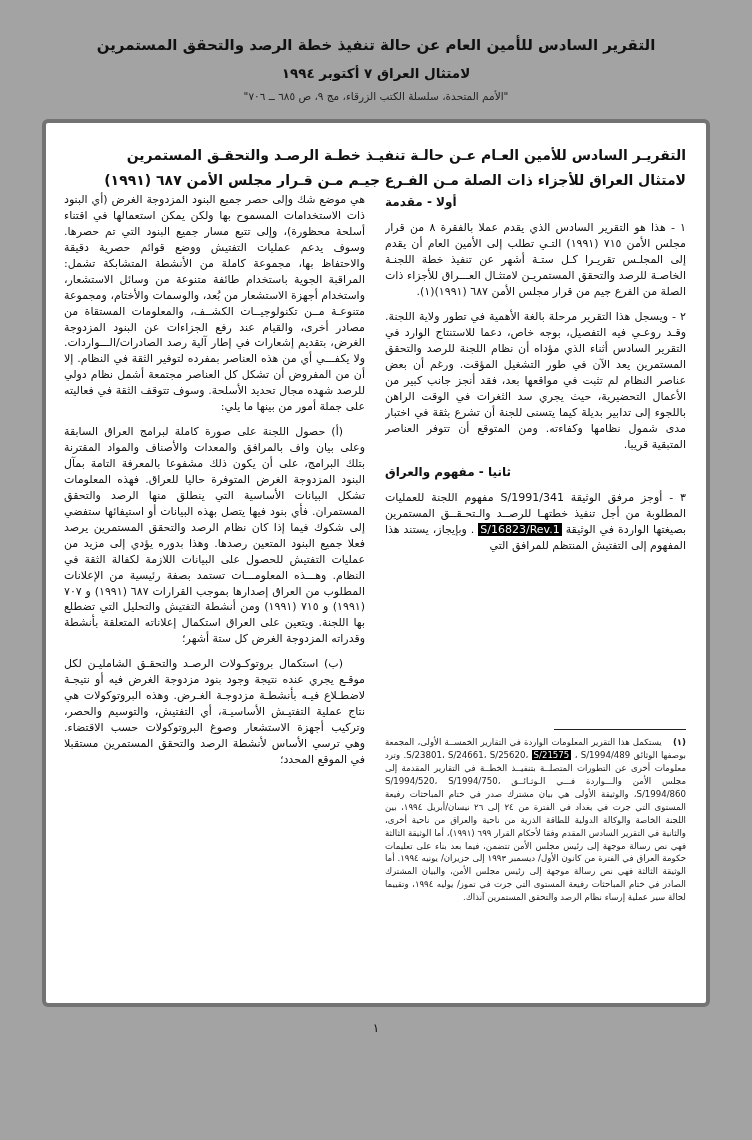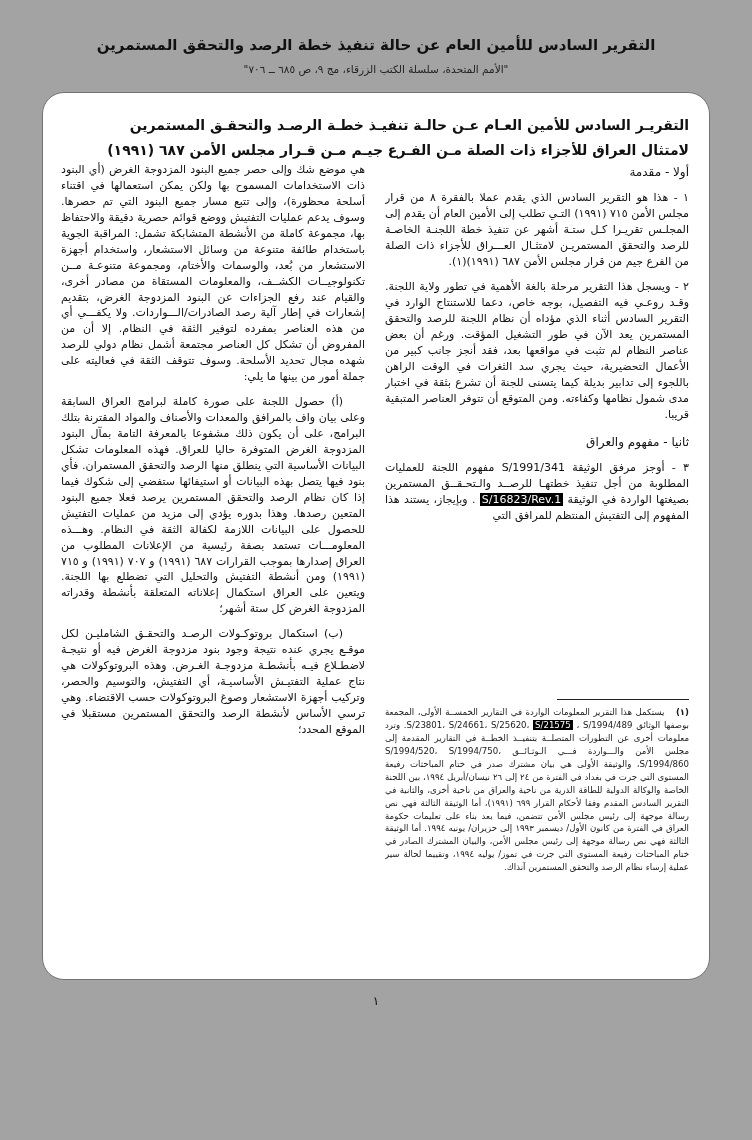--- a/index.html
+++ b/index.html
@@ -8,59 +8,60 @@
 
   .top { direction:rtl; text-align:center; padding-top:36px; }
   .t1 { font-weight:bold; font-size:15px; letter-spacing:.2px; }
   .t2 { font-weight:bold; font-size:13.5px; margin-top:11px; }
   .src { font-size:10.5px; margin-top:9px; color:#222; }
 
   .frame {
     direction:rtl;
     width:668px; height:888px;
     margin:17px auto 0;
-    border:1px solid #737373;
-    border-radius:22px;
+    border:4px solid #737373;
+    border-radius:6px;
     padding:20px 20px 12px 18px;
     box-sizing:border-box;
     overflow:hidden;
     background:#fff;
   }
 
   .doc-title {
     font-weight:bold; font-size:14px; line-height:1.75;
     text-align:right; padding-left:34px;
   }
   .doc-line { font-weight:bold; font-size:12.5px; margin:13px 0 15px; text-align:right; }
 
   .cols { display:flex; gap:20px; height:712px; overflow:hidden; }
   .col { flex:1 1 0; font-size:11px; line-height:1.45; text-align:justify; overflow:hidden; }
   .col p { margin:0 0 9px; }
   .col.right-col { display:flex; flex-direction:column; }
 
-  .sec-h { font-weight:normal; text-align:right; font-size:12px; margin:2px 0 9px; }
+  .sec-h { font-weight:bold; text-align:left; font-size:12px; margin:2px 0 9px; }
   .indent { text-indent:22px; }
 
   .ltr { direction:ltr; unicode-bidi:embed; }
   .inv { background:#000; color:#fff; padding:0 2px; }
 
   .fn-block { margin-top:auto; }
   .fn-sep { width:132px; border-top:1.5px solid #222; margin-bottom:6px; }
   .footnote { font-size:8.6px; line-height:1.5; text-align:justify; color:#1a1a1a; }
   .fn-marker { font-weight:bold; padding-left:8px; }
 
   .page-num { text-align:center; font-size:12px; margin-top:14px; }
 </style>
 </head>
 <body>
 
 <div class="page">
 
   <header class="top">
     <div class="t1">التقرير السادس للأمين العام عن حالة تنفيذ خطة الرصد والتحقق المستمرين</div>
+    <div class="t2">لامتثال العراق ٧ أكتوبر ١٩٩٤</div>
     <div class="src">"الأمم المتحدة، سلسلة الكتب الزرقاء، مج ٩، ص ٦٨٥ ــ ٧٠٦"</div>
   </header>
 
   <section class="frame">
 
     <div class="doc-title">التقريـر السادس للأمين العـام عـن حالـة تنفيـذ خطـة الرصـد والتحقـق المستمرين لامتثال العراق للأجزاء ذات الصلة مـن الفـرع جيـم مـن قـرار مجلس الأمن ٦٨٧ (١٩٩١)</div>
 
     <div class="cols">
 
       <div class="col right-col">

